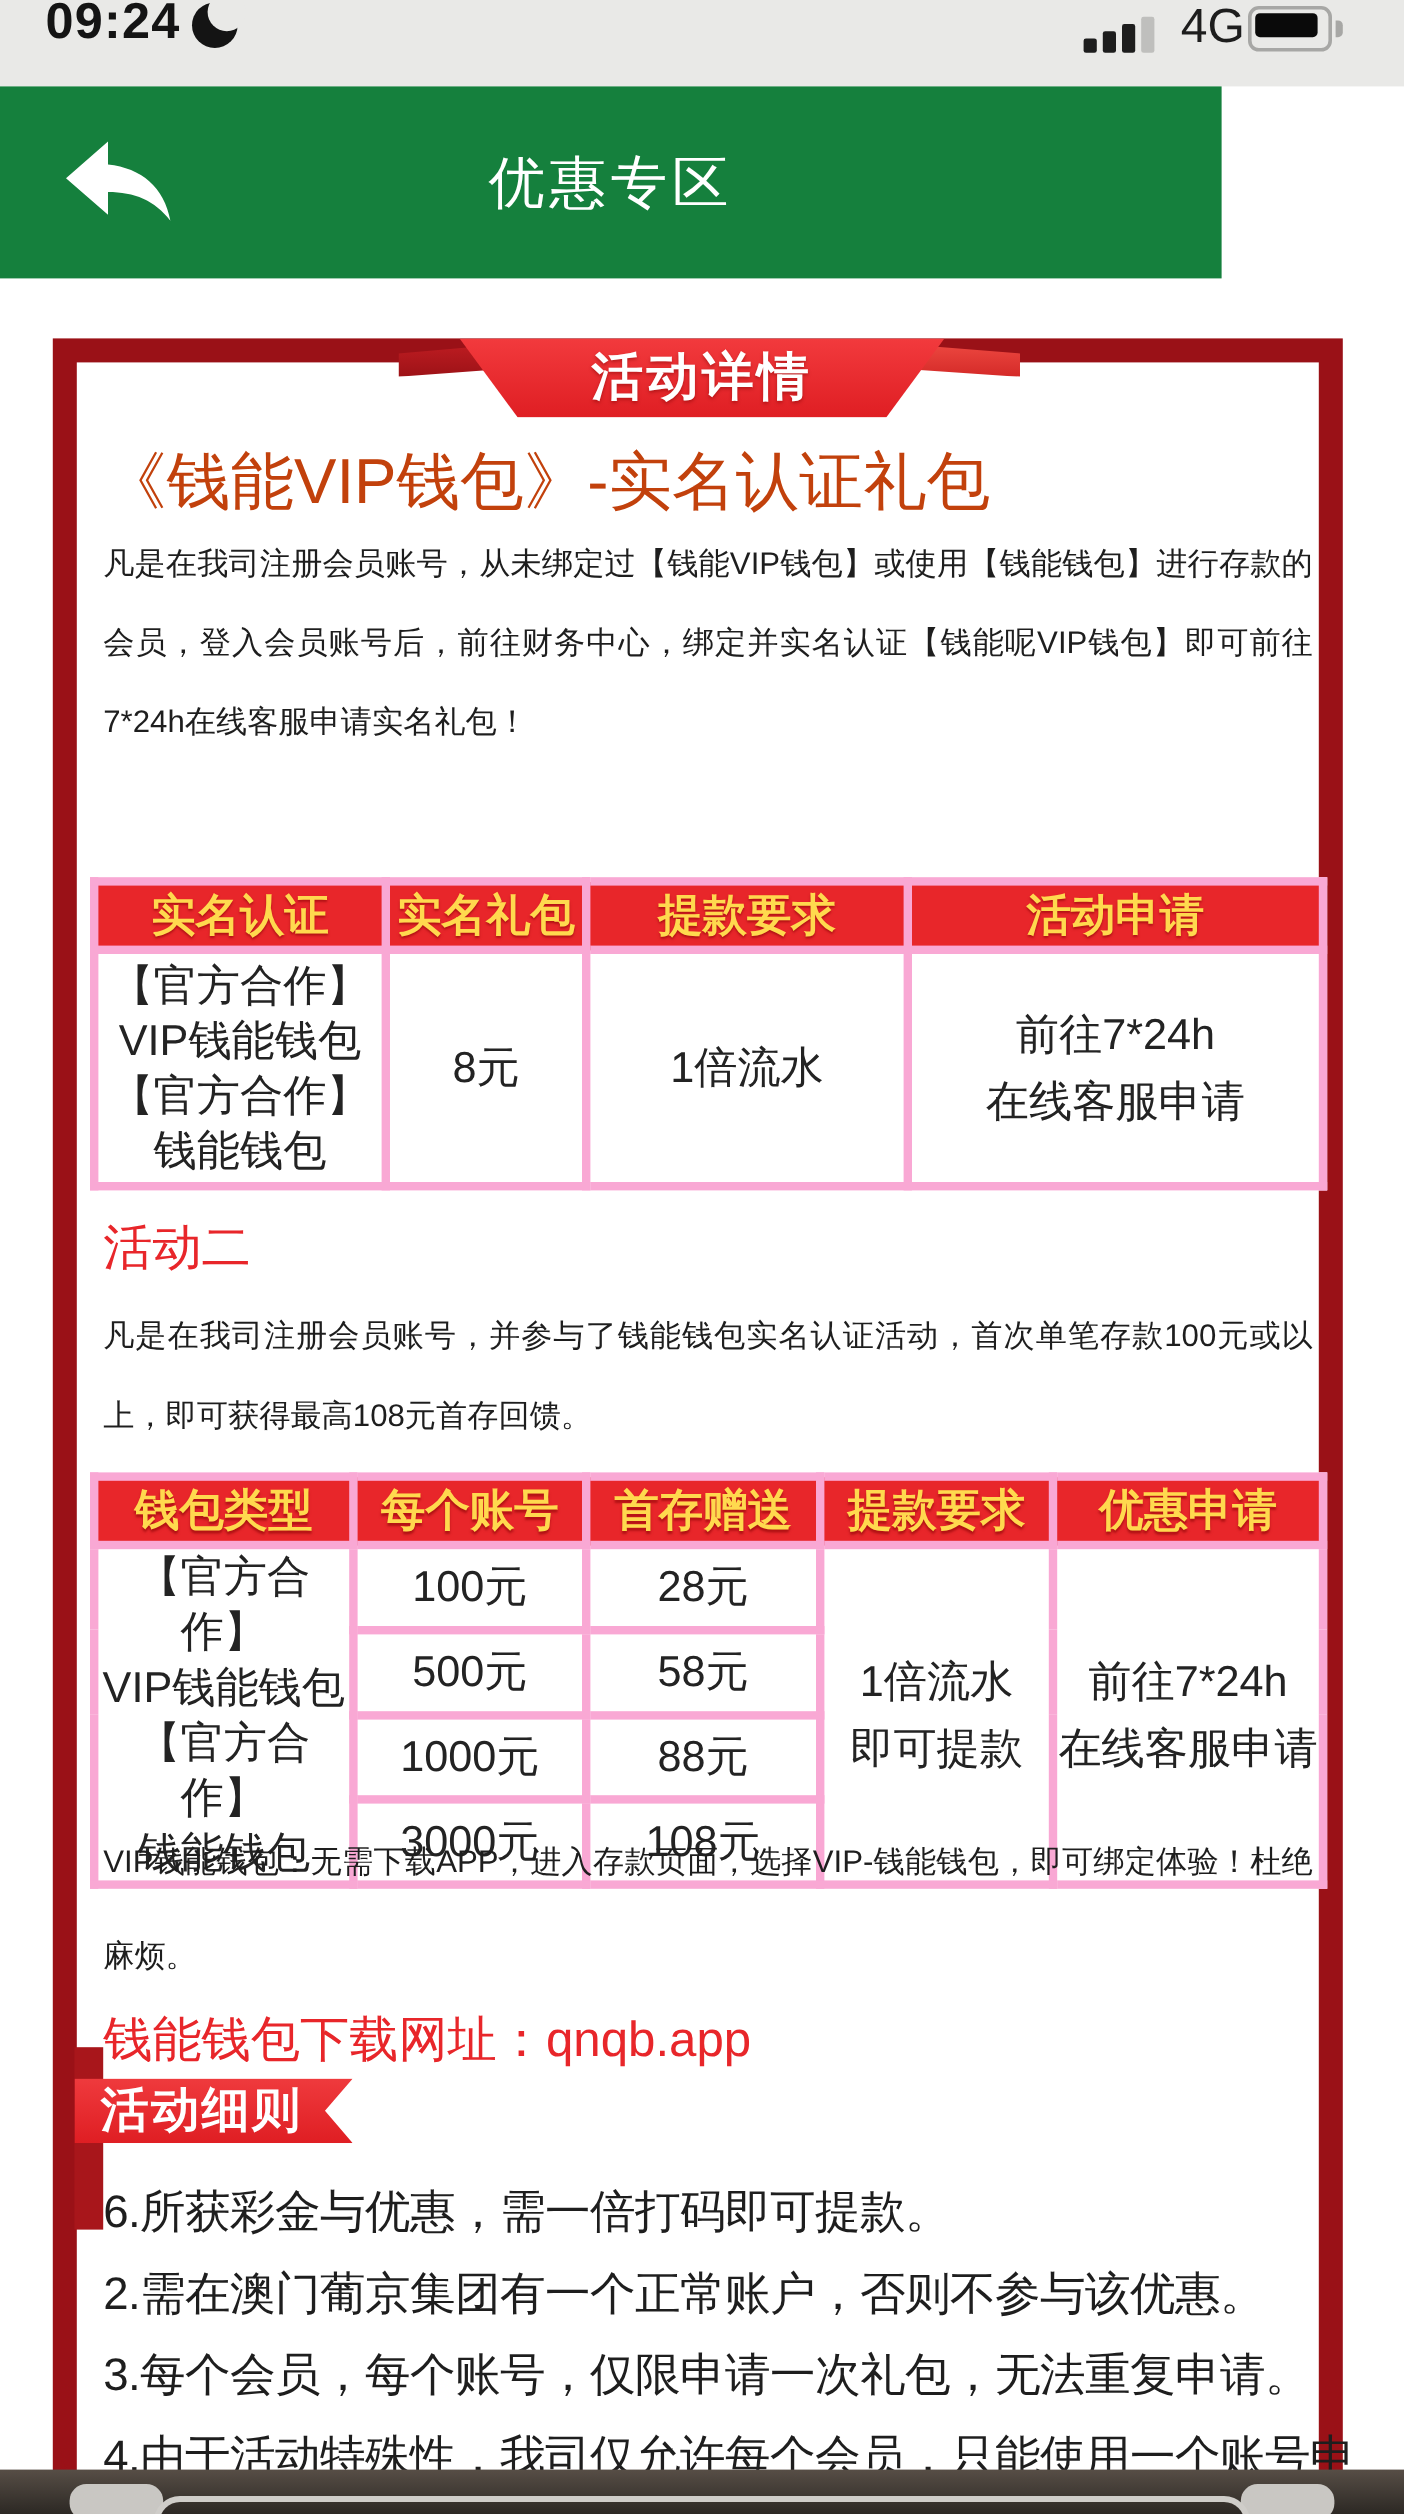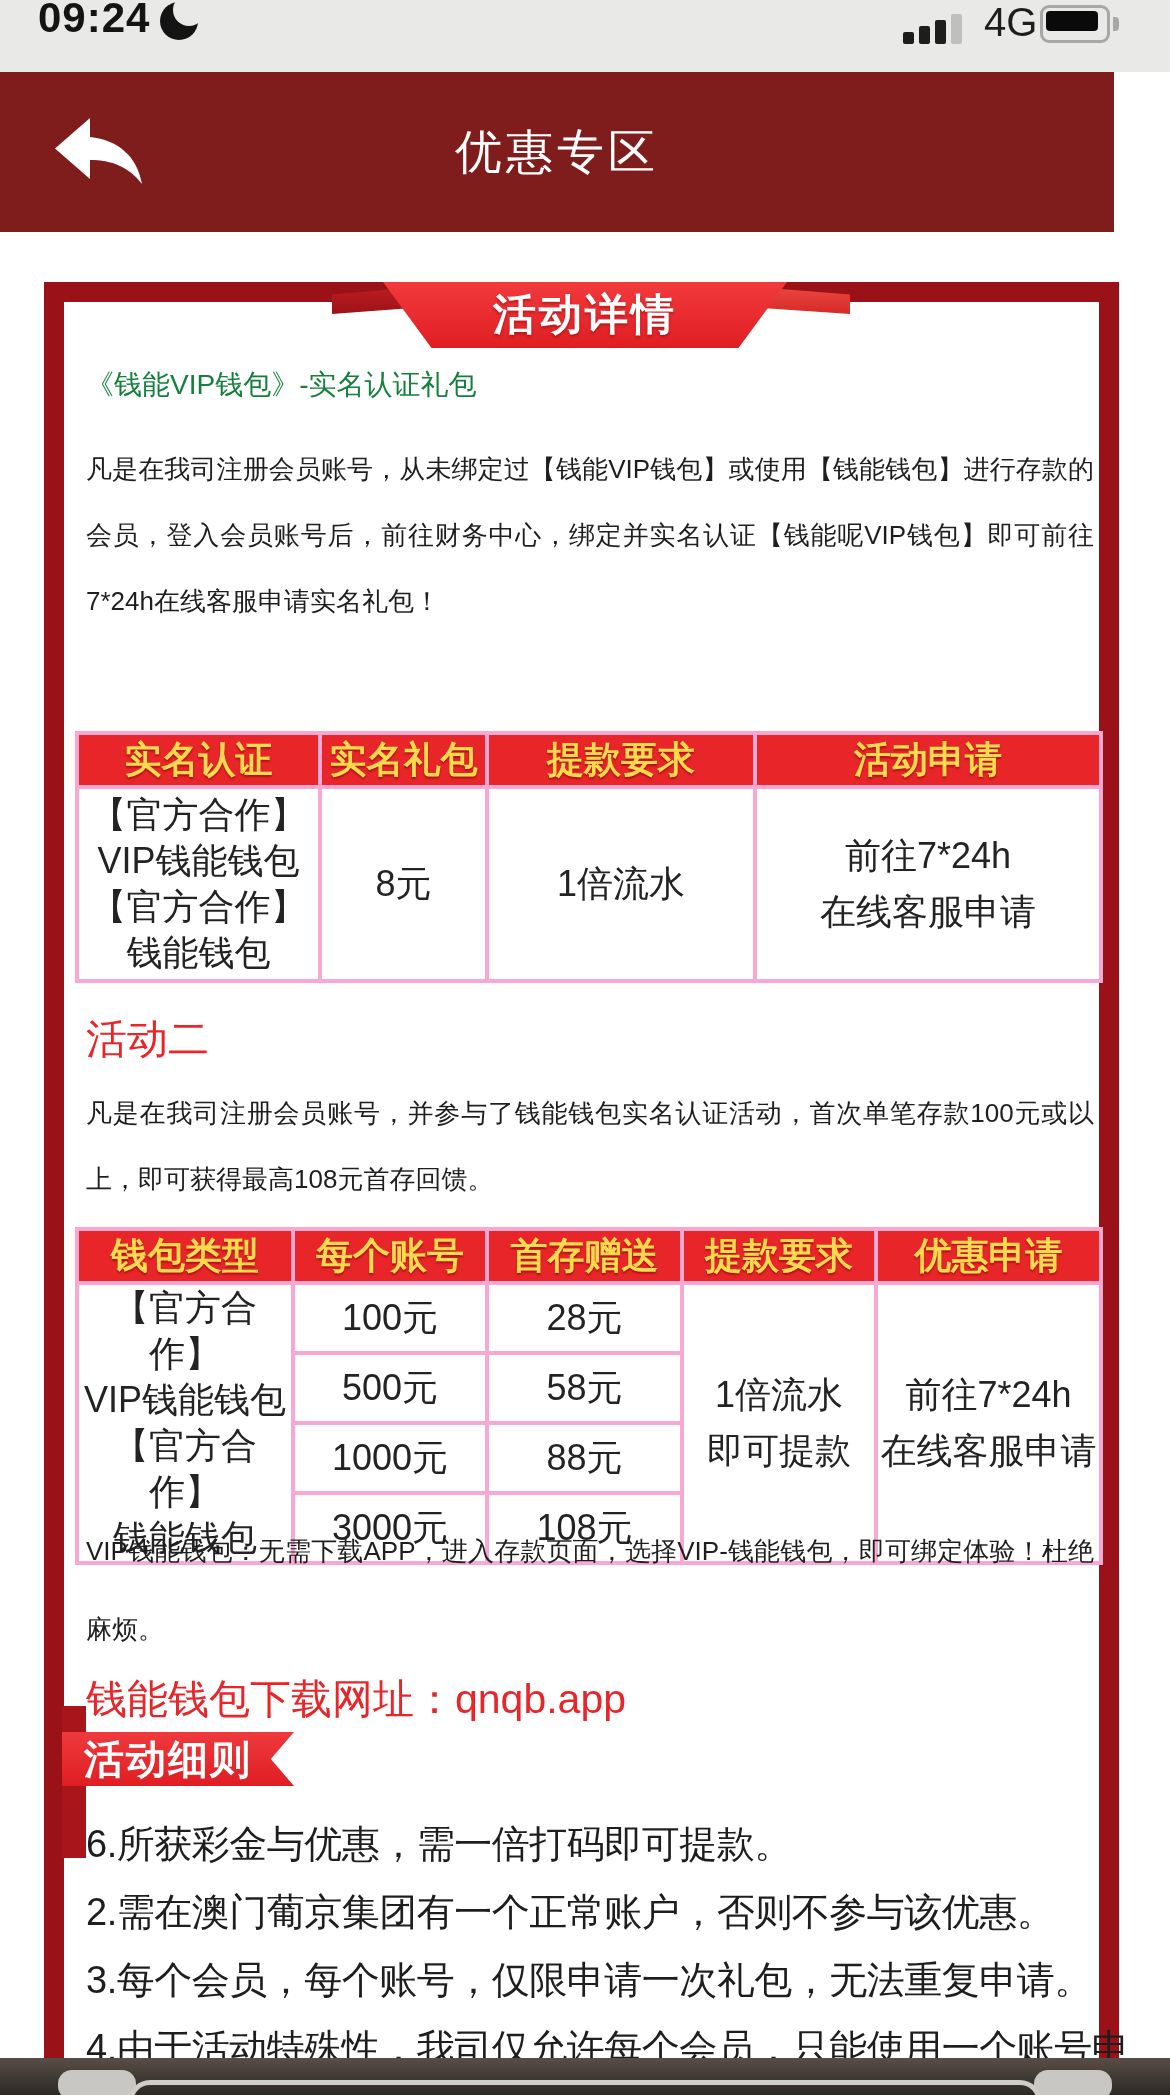--- a/index.html
+++ b/index.html
@@ -17,51 +17,51 @@
   .sb-signal i:nth-child(1){left:0;height:12px;}
   .sb-signal i:nth-child(2){left:16px;height:18px;}
   .sb-signal i:nth-child(3){left:32px;height:24px;}
   .sb-signal i:nth-child(4){left:48px;height:30px;background:#bfbfbd;}
   .sb-net{position:absolute;left:984px;top:0px;font-size:40px;font-weight:500;color:#1d1d1d;}
   .sb-batt{position:absolute;left:1040px;top:5px;width:64px;height:32px;border:3px solid #a7a7a5;border-radius:9px;}
   .sb-batt .fill{position:absolute;left:3px;top:3px;width:52px;height:20px;border-radius:4px;background:#0a0a0a;}
   .sb-batt .nub{position:absolute;left:70px;top:9px;width:6px;height:14px;border-radius:0 4px 4px 0;background:#a7a7a5;}
 
   
-  .header{position:absolute;left:0;top:72px;width:1114px;height:160px;background:#7f1d1d;}
+  .header{position:absolute;left:0;top:72px;width:1018px;height:160px;background:#15803d;}
   .hd-title{position:absolute;left:0;top:0;width:100%;height:160px;line-height:160px;text-align:center;
             color:#fff;font-size:47px;font-weight:500;letter-spacing:4px;}
   .hd-back{position:absolute;left:52px;top:42px;width:100px;height:84px;cursor:pointer;}
 
   
   .frame{position:absolute;left:44px;top:282px;width:1035px;height:1813px;border:20px solid #9a1117;background:#fff;}
 
   
   .wing{position:absolute;height:30px;background:linear-gradient(180deg,#c01d22,#9d1217);}
   .wing-l{left:332px;top:284px;width:120px;clip-path:polygon(0 35%,100% 0,100% 70%,0 100%);}
   .wing-r{left:718px;top:284px;width:132px;background:linear-gradient(180deg,#ef4a42,#d42a28);
           clip-path:polygon(0 0,100% 35%,100% 100%,0 70%);}
   .banner{position:absolute;left:383px;top:282px;width:404px;height:66px;
           background:linear-gradient(180deg,#f23a3d,#df1e23);
           clip-path:polygon(0 0,100% 0,88% 100%,12% 100%);
           color:#fff;font-size:43px;font-weight:700;text-align:center;line-height:64px;letter-spacing:3px;
           text-shadow:0 2px 3px rgba(120,0,0,.45);}
 
   
-  .t-title{position:absolute;left:86px;top:366px;font-size:28px;color:#15803d;}
+  .t-title{position:absolute;left:86px;top:366px;font-size:53px;color:#c2410c;}
   .para{position:absolute;left:86px;width:1008px;font-size:26px;line-height:66px;color:#1e1e1e;text-align:justify;}
   .p1{top:436px;}
   .act2{position:absolute;left:86px;top:1012px;font-size:41px;color:#e8262a;}
   .p2{top:1080px;}
   .p3{top:1512px;line-height:78px;}
   .plink{position:absolute;left:86px;top:1672px;font-size:41px;color:#e8262a;cursor:pointer;}
 
   
   table{border-collapse:collapse;table-layout:fixed;position:absolute;background:#fff;}
-  th,td{border:4px solid #f9a8d4;padding:0;text-align:center;vertical-align:middle;}
+  th,td{border:7px solid #f9a8d4;padding:0;text-align:center;vertical-align:middle;}
   th{background:#e8262a;color:#ffd94e;font-size:37px;font-weight:700;height:50px;
      text-shadow:0 2px 2px rgba(130,0,0,.55);}
   td{font-size:36px;color:#232323;text-align:center;}
   .table1{left:75px;top:731px;width:1024px;}
   .table1 td{height:190px;}
   .table2{left:75px;top:1227px;width:1024px;}
   .table2 tbody td{height:48px;}
   .cl{line-height:46px;}
   .cl2{line-height:56px;}
 

